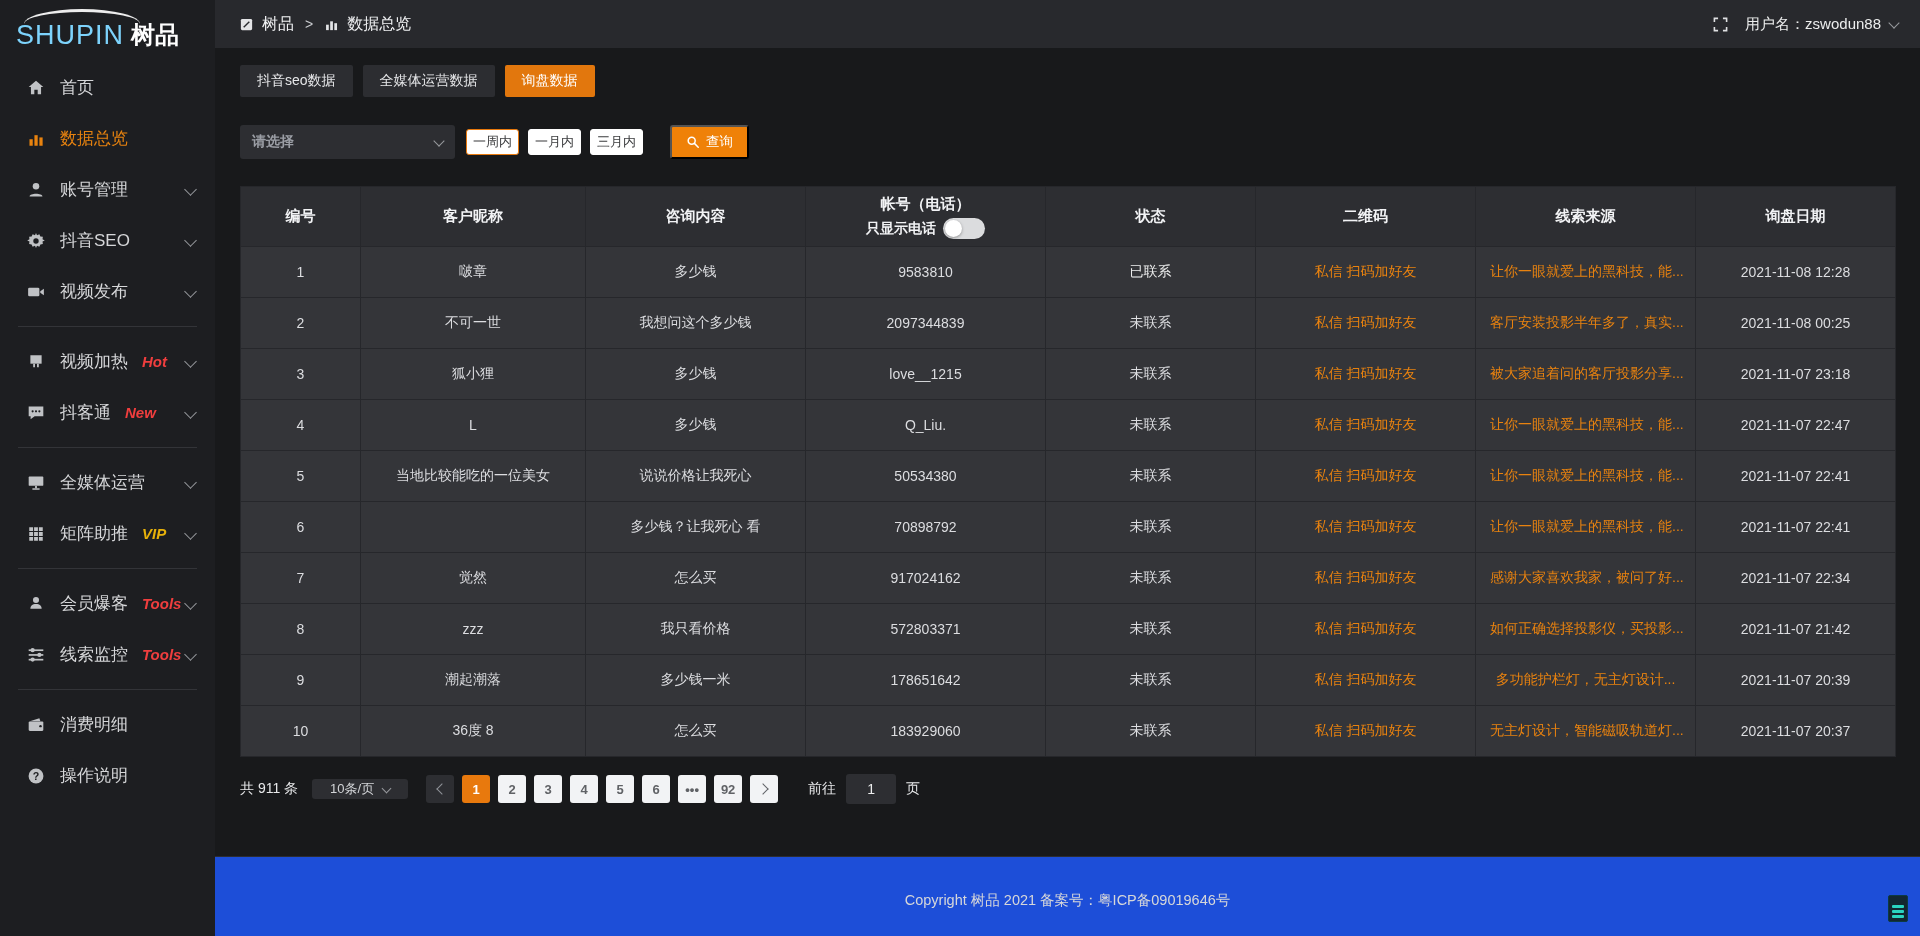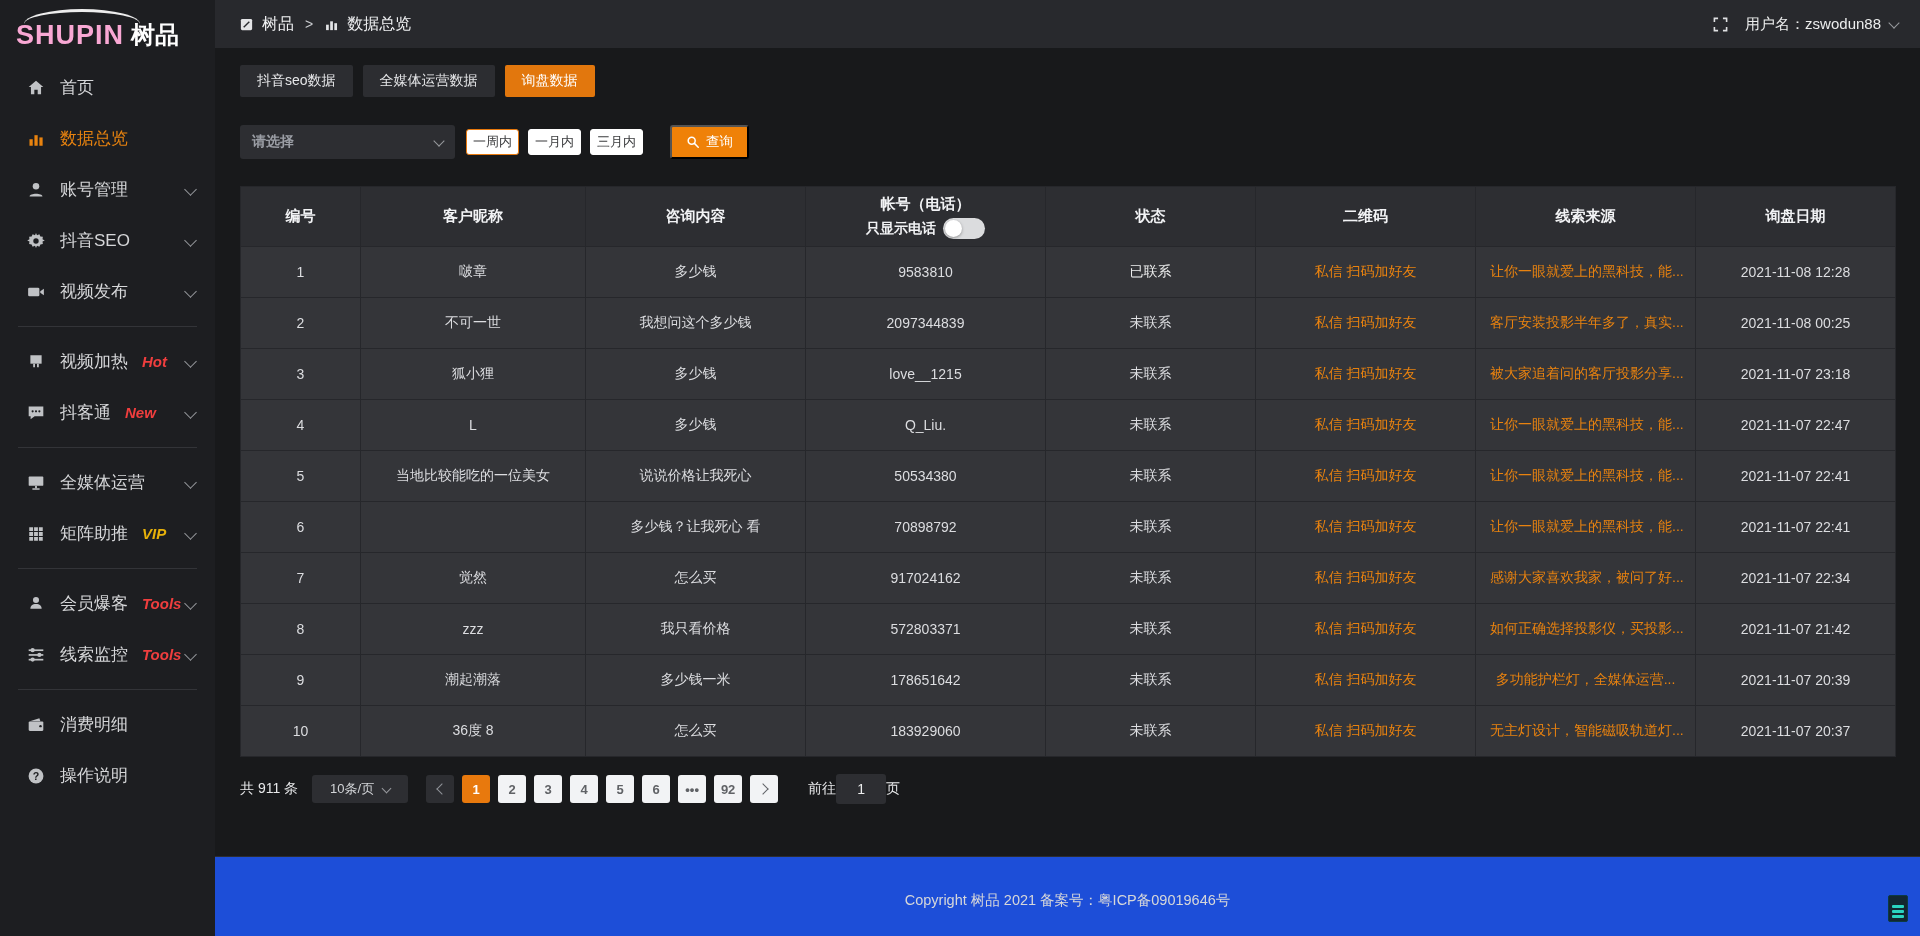--- a/index.html
+++ b/index.html
@@ -7,21 +7,21 @@
     width:1920px;height:936px;overflow:hidden;
     background:#18191b;color:#e7e8ea;
     font-family:"Liberation Sans","DejaVu Sans",sans-serif;
   }
   .app{display:flex;width:100%;height:100%;}
   
   .sidebar{width:215px;min-width:215px;background:#1d1e21;padding-top:8px;box-sizing:border-box;}
   .logo{height:54px;display:flex;align-items:center;padding-left:16px;position:relative;gap:7px;cursor:pointer;}
   .logo-arc{position:absolute;top:1px;left:24px;width:116px;height:12px;
     border-top:3px solid #ededed;border-radius:50% 50% 0 0/100% 100% 0 0;}
-  .logo-en{font-weight:bold;font-size:27px;letter-spacing:1px;color:#f9a8d4;}
+  .logo-en{font-weight:normal;font-size:27px;letter-spacing:1px;color:#7dd3fc;}
   .logo-cn{font-weight:bold;font-size:24px;color:#fff;}
   .side-item{height:51px;display:flex;align-items:center;padding:0 20px 0 27px;cursor:pointer;
     font-size:17px;color:#d5d6d8;}
   .side-item .icon{width:18px;height:18px;margin-right:15px;color:#c0c2c5;flex:none;}
   .side-item.active{color:#e8830f;}
   .side-item.active .icon{color:#e8830f;}
   .badge{font-style:italic;font-weight:bold;font-size:15px;margin-left:14px;}
   .side-item .chev{margin-left:auto;}
   .side-divider{height:1px;background:#333438;margin:9px 18px;}
   .chev{width:8px;height:8px;border-right:1.5px solid #97999d;border-bottom:1.5px solid #97999d;
@@ -68,33 +68,33 @@
     display:inline-block;margin-left:7px;flex:none;}
   .toggle::after{content:"";position:absolute;left:2px;top:2px;width:17px;height:17px;border-radius:50%;
     background:#fff;box-shadow:0 1px 3px rgba(0,0,0,.35);}
   td.c-status{color:#e8820f;}
   td.c-status.contacted{color:#eceded;}
   .qr-link,.source-link{color:#e8820f;cursor:pointer;}
   td.c-date{color:#e6e7e9;}
   
   .pagination{display:flex;align-items:center;margin-top:17px;font-size:14px;color:#e7e8ea;}
   .pg-total{margin-right:14px;}
-  .pg-size{width:96px;height:28px;background:#2d2e32;border-radius:3px;display:flex;align-items:center;
+  .pg-size{width:96px;height:20px;background:#2d2e32;border-radius:3px;display:flex;align-items:center;
     justify-content:center;gap:9px;font-size:13px;color:#d2d4d7;cursor:pointer;margin-right:14px;}
   .pg-size .chev{width:6px;height:6px;margin-top:-2px;}
   .pg-pages{display:flex;align-items:center;}
   .pg-btn{min-width:28px;height:28px;border-radius:3px;display:flex;align-items:center;justify-content:center;
     margin:0 4px;cursor:pointer;font-size:13px;font-weight:bold;box-sizing:border-box;}
   .pg-prev{background:#2d2e32;}
   .pg-prev .chev{border-color:#909399;transform:rotate(135deg);margin-left:3px;width:7px;height:7px;}
   .pg-page{background:#f2f3f5;color:#606266;}
   .pg-page.active{background:#e8790d;color:#fff;}
   .pg-next{background:#f2f3f5;}
   .pg-next .chev{border-color:#606266;transform:rotate(-45deg);margin-right:3px;width:7px;height:7px;}
-  .pg-goto{margin-left:26px;display:flex;align-items:center;}
+  .pg-goto{margin-left:26px;display:flex;align-items:center;gap:10px;}
   .pg-input{width:46px;height:28px;background:#2d2e32;border:none;border-radius:3px;color:#eceded;
     text-align:center;font-size:14px;font-family:inherit;}
   
   .footer{height:80px;border-top:1px solid #2c2d31;background:#1d4ed8;display:flex;justify-content:center;
     padding-top:34px;box-sizing:border-box;font-size:14.5px;color:#d6d7d9;flex:none;}
   
   .corner-widget{position:fixed;right:12px;bottom:14px;width:20px;height:27px;background:#132730;
     border:1px solid #0c3a42;border-radius:2px;display:flex;flex-direction:column;justify-content:flex-end;
     gap:2px;padding:3px;box-sizing:border-box;}
   .corner-widget i{display:block;height:3px;background:#2ad3c0;border-radius:1px;}
@@ -466,21 +466,21 @@
     <td class="c-date">2021-11-07 21:42</td>
   </tr>
 
   <tr>
     <td class="c-no">9</td>
     <td class="c-nick">潮起潮落</td>
     <td class="c-content">多少钱一米</td>
     <td class="c-account">178651642</td>
     <td class="c-status">未联系</td>
     <td class="c-qr"><span class="qr-link">私信 扫码加好友</span></td>
-    <td class="c-source"><span class="source-link">多功能护栏灯，全媒体运营...</span></td>
+    <td class="c-source"><span class="source-link">多功能护栏灯，无主灯设计...</span></td>
     <td class="c-date">2021-11-07 20:39</td>
   </tr>
 
   <tr>
     <td class="c-no">10</td>
     <td class="c-nick">36度 8</td>
     <td class="c-content">怎么买</td>
     <td class="c-account">183929060</td>
     <td class="c-status">未联系</td>
     <td class="c-qr"><span class="qr-link">私信 扫码加好友</span></td>

